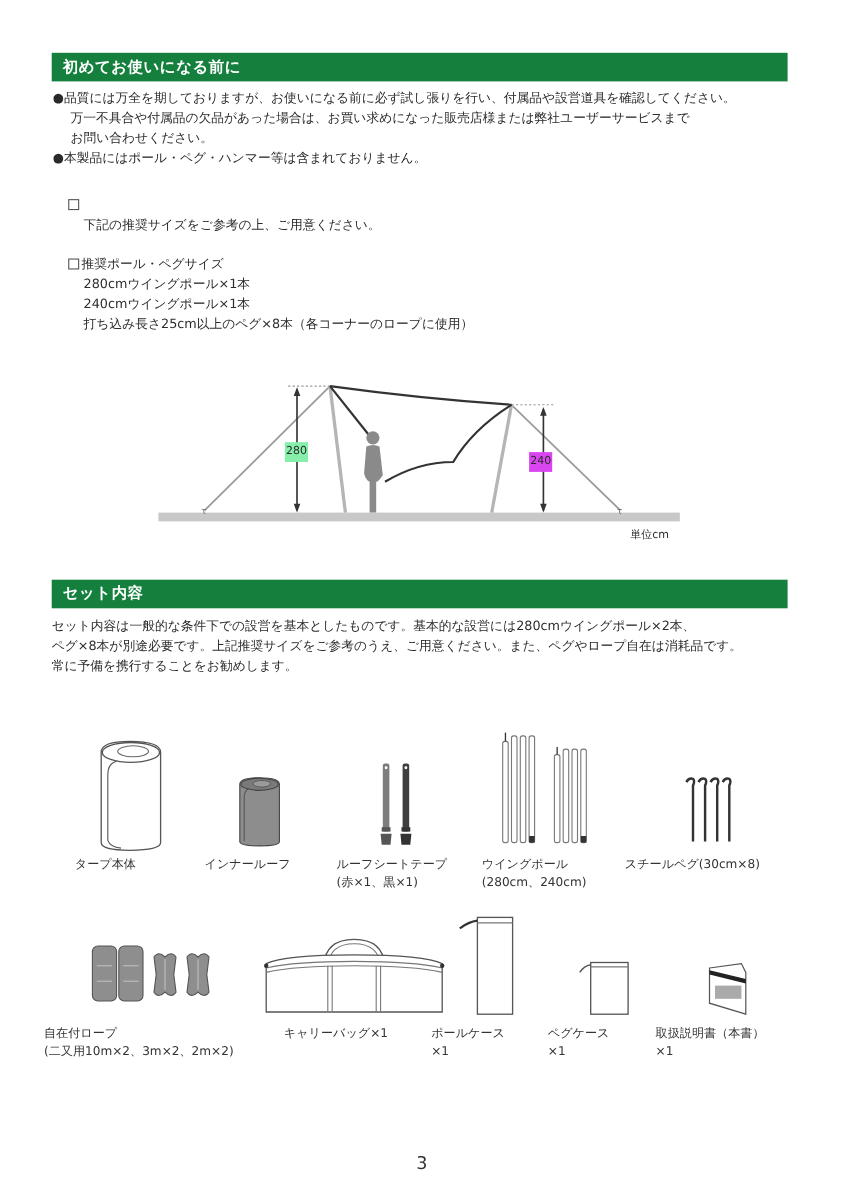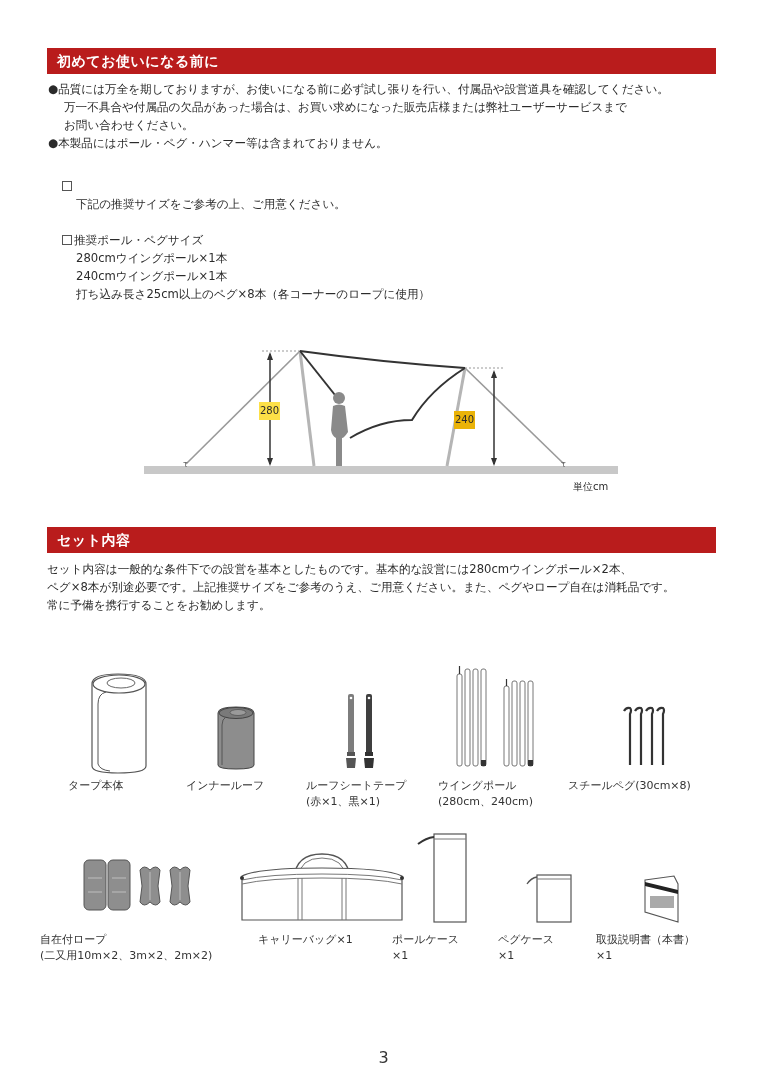--- a/index.html
+++ b/index.html
@@ -3,21 +3,21 @@
   <meta charset="utf-8">
   <style>
     html, body { margin: 0; padding: 0; background: #ffffff; }
     body {
       width: 767px; height: 1080px; position: relative; overflow: hidden;
       font-family: "DejaVu Sans", "Liberation Sans", sans-serif;
       color: #2a2a2a;
     }
     .section-bar {
       position: absolute; left: 47px; width: 669px; height: 26px;
-      background: #b91c1c;
+      background: #15803d;
       color: #ffffff; font-weight: bold; font-size: 14px;
       line-height: 26px; padding-left: 10px; box-sizing: border-box;
       letter-spacing: 0.5px;
     }
     .txt { position: absolute; font-size: 11.6px; line-height: 18px; white-space: nowrap; color: #2b2b2b; }
     .bullet-line { position: absolute; left: 48px; font-size: 11.6px; line-height: 18px; white-space: nowrap; }
     .indent { padding-left: 16px; text-align: center; }
     .checkbox-sq {
       display: inline-block; width: 10px; height: 10px; border: 1px solid #555;
       vertical-align: -1px; margin-right: 2px; box-sizing: border-box;
@@ -75,22 +75,22 @@
   <line x1="270" y1="354" x2="270" y2="464" stroke="#333" stroke-width="1.5"></line>
   <polygon points="270,352 267,360 273,360" fill="#333"></polygon>
   <polygon points="270,466 267,458 273,458" fill="#333"></polygon>
   <line x1="494" y1="372" x2="494" y2="464" stroke="#333" stroke-width="1.5"></line>
   <polygon points="494,370 491,378 497,378" fill="#333"></polygon>
   <polygon points="494,466 491,458 497,458" fill="#333"></polygon>
 
   <text x="183" y="467" font-size="8" fill="#666">τ</text>
   <text x="561" y="467" font-size="8" fill="#666">τ</text>
 </svg>
-<div class="txt" style="left:259px; top:402px; font-size:10px; background:#fde047; padding:0 1px;">280</div>
-<div class="txt" style="left:454px; top:411px; font-size:10px; background:#eab308; padding:0 1px;text-align:center;">240</div>
+<div class="txt" style="left:259px; top:402px; font-size:10px; background:#86efac; padding:0 1px;">280</div>
+<div class="txt" style="left:481px; top:411px; font-size:10px; background:#d946ef; padding:0 1px;text-align:center;">240</div>
 <div class="txt" style="left:573px; top:478px; font-size:10px;">単位cm</div>
 
 <div class="section-bar" style="top:527px;">セット内容</div>
 
 <div class="txt" style="left:47px; top:560px;">セット内容は一般的な条件下での設営を基本としたものです。基本的な設営には280cmウイングポール×2本、</div>
 <div class="txt" style="left:47px; top:578px;text-align:right;">ペグ×8本が別途必要です。上記推奨サイズをご参考のうえ、ご用意ください。また、ペグやロープ自在は消耗品です。</div>
 <div class="txt" style="left:47px; top:596px;">常に予備を携行することをお勧めします。</div>
 
 <svg style="left:88px; top:670px;" width="62" height="105" viewBox="0 0 62 105">
   <path d="M4 14 Q 4 4 30 4 Q 58 4 58 14 L 58 96 Q 58 103 30 103 Q 4 103 4 96 Z" fill="#fff" stroke="#555" stroke-width="1.2"></path>

